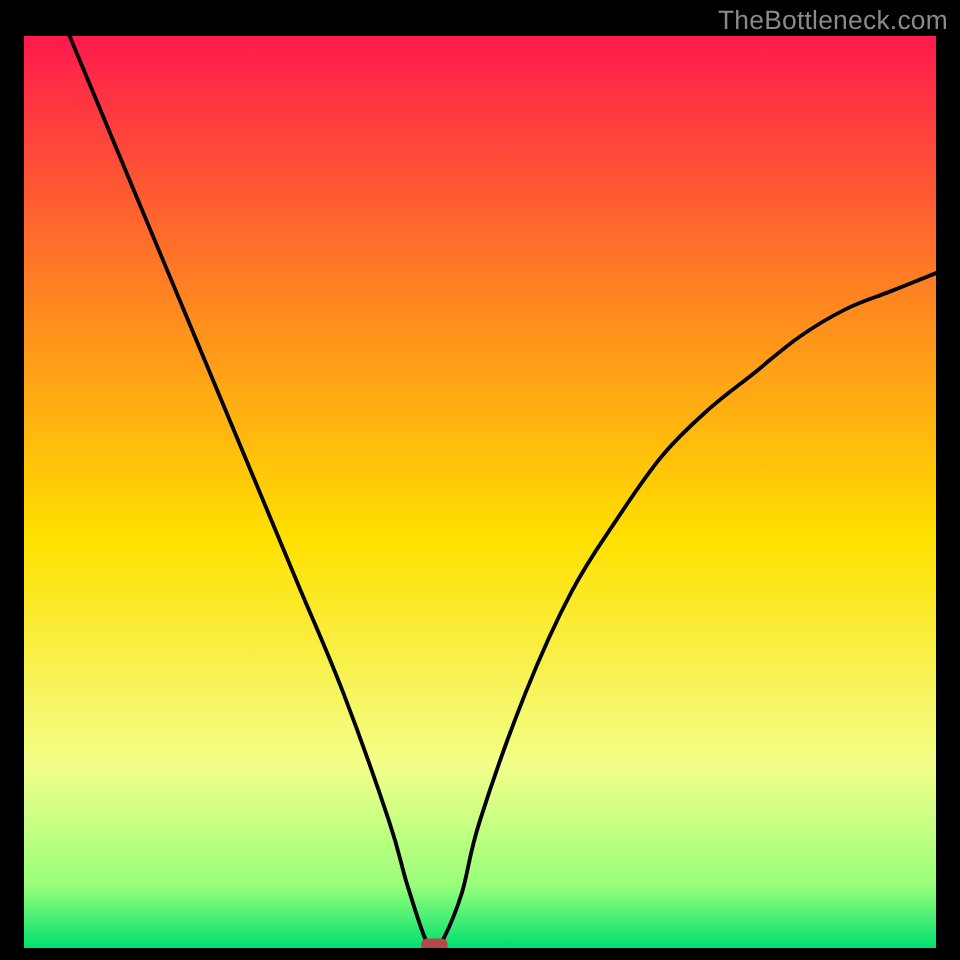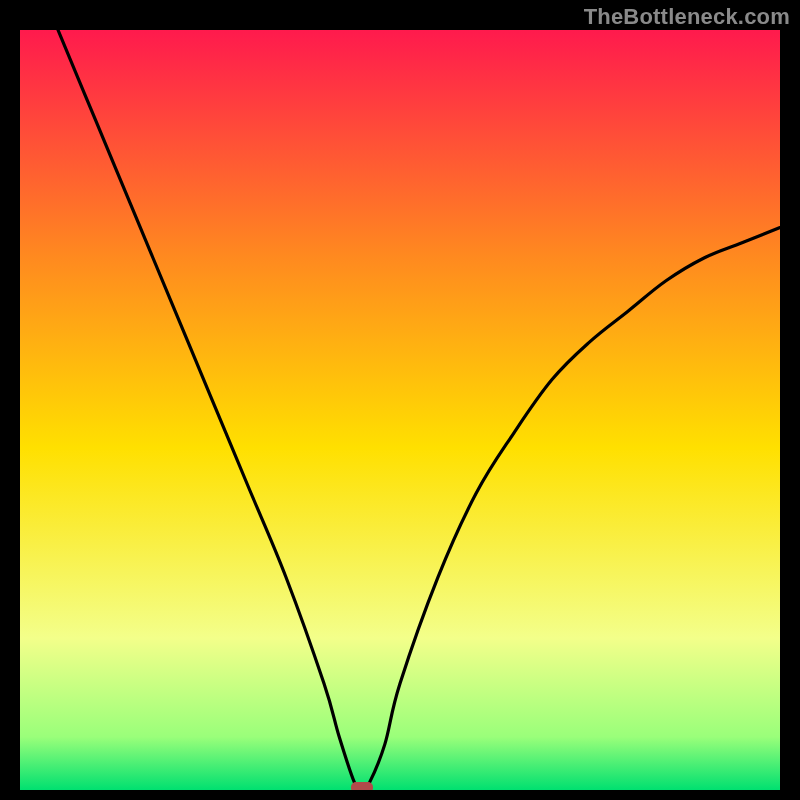--- a/index.html
+++ b/index.html
@@ -24,21 +24,21 @@
     top: 0;
     width: 760px;
     height: 760px;
   }
   .watermark {
     position: absolute;
     top: 4px;
     right: 10px;
     font-family: Arial, Helvetica, sans-serif;
     font-size: 22px;
-    font-weight: 700;
+    font-weight: 400;
     color: #8a8a8a;
     letter-spacing: 0.2px;
   }
   svg { display: block; }
 </style>
 </head>
 <body>
 
 <div class="watermark">TheBottleneck.com</div>
 

